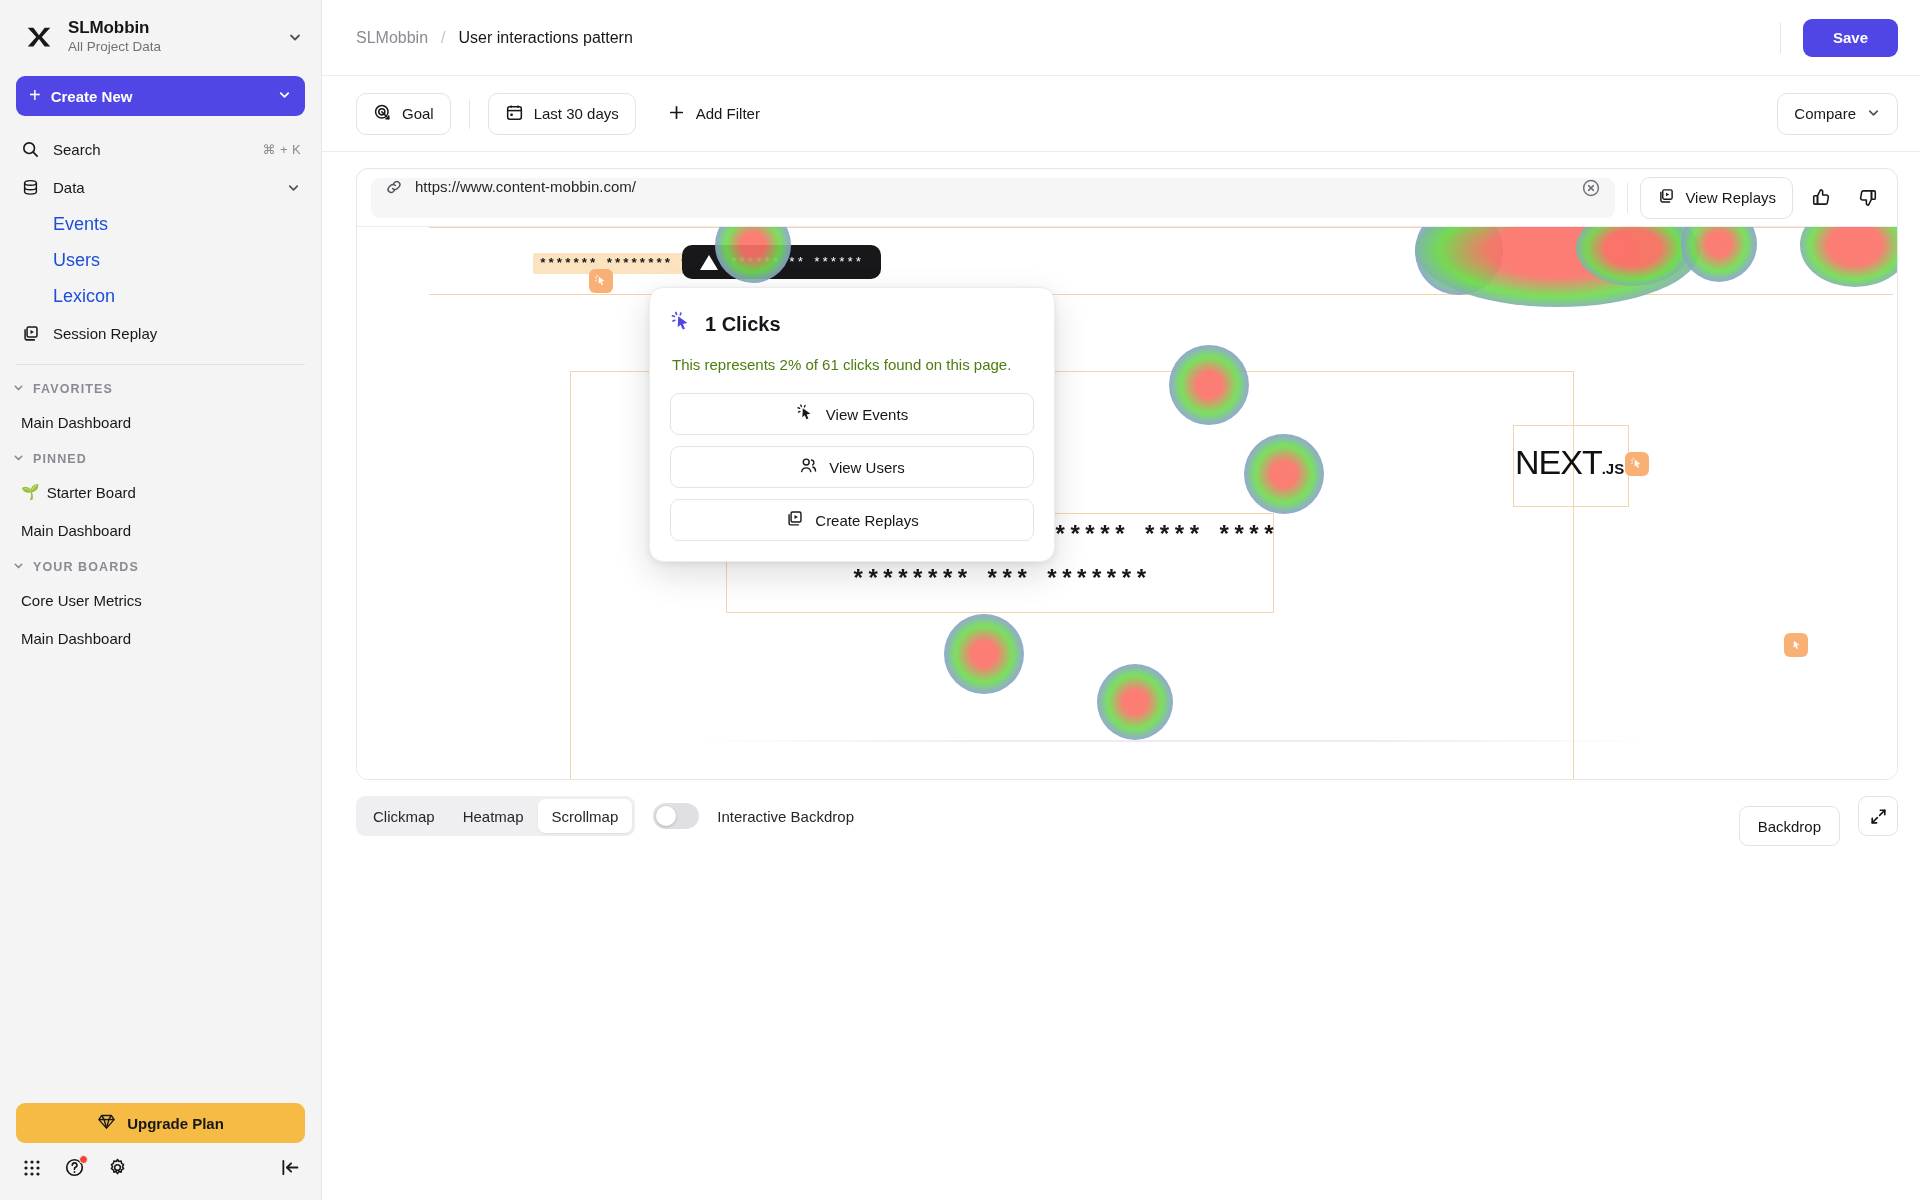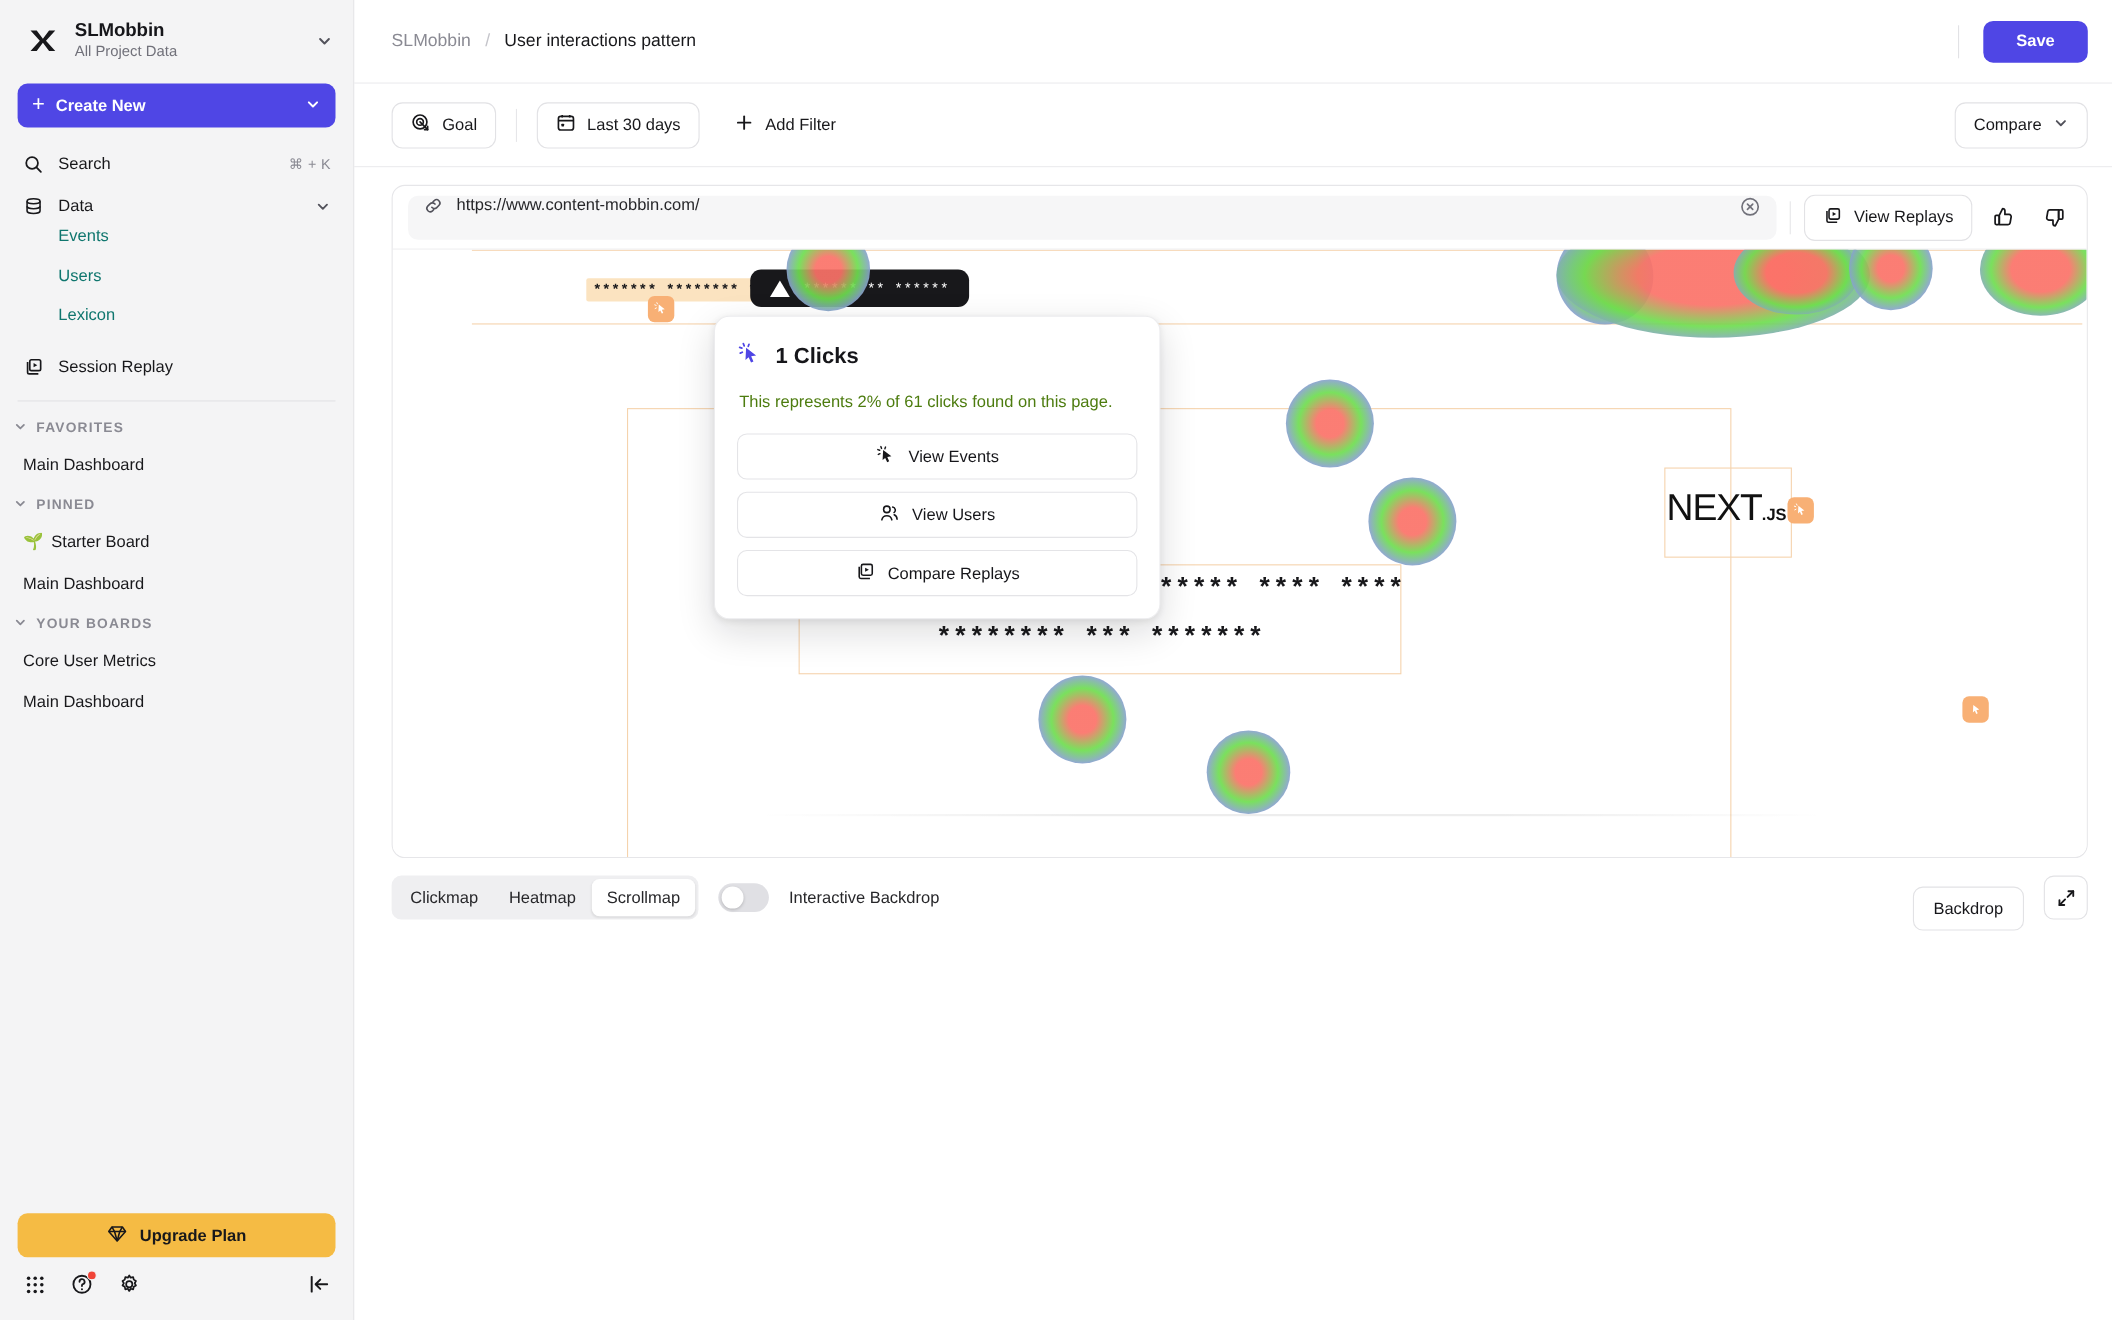--- a/index.html
+++ b/index.html
@@ -48,23 +48,23 @@
   .nav-item {
     display: flex; align-items: center; gap: 13px;
     height: 38px; padding: 0 10px;
     border-radius: 8px; cursor: pointer;
     font-size: 15px; color: #18181b;
   }
   .nav-item .ico { width: 20px; height: 20px; flex: 0 0 20px; display:flex; align-items:center; justify-content:center; }
   .nav-item .lbl { flex: 1; }
   .kbd { font-size: 13px; color: #8a8a93; letter-spacing: .4px; }
   .nav-sub {
-    display: flex; align-items: flex-start;
+    display: flex; align-items: center;
     height: 36px; padding: 0 10px 0 43px;
-    font-size: 15px; color: #0f766e; cursor: pointer;
+    font-size: 18px; color: #1d4ed8; cursor: pointer;
     border-radius: 8px;
   }
 
   .divider { height: 1px; background: #e2e2e5; margin: 12px 16px 6px 16px; }
 
   .group-head {
     display: flex; align-items: center; gap: 8px;
     padding: 10px 10px 6px 12px;
     font-size: 12.5px; font-weight: 600; letter-spacing: 1.1px;
     color: #8a8a93; text-transform: uppercase; cursor: pointer;
@@ -648,21 +648,21 @@
             </div>
 
             <div class="pop-btn">
               <span>
                 <svg width="19" height="19" viewBox="0 0 20 20" fill="none" stroke="#18181b" stroke-width="1.5" stroke-linejoin="round">
                     <rect x="6.4" y="3.2" width="10.4" height="10.4" rx="1.6"></rect>
                     <path d="M4.3 5.4 V15.1 a1.6 1.6 0 0 0 1.6 1.6 H14.6"></path>
                     <path d="M10 6.4 L13.6 8.4 L10 10.4 Z" fill="#18181b" stroke="none"></path>
                   </svg>
               </span>
-              <span>Compare Replays</span>
+              <span>Create Replays</span>
             </div>
           </div>
 
         </div>
       </div>
     </div>
 
     <div class="bottombar">
       <div class="segmented">
         <div class="seg">Clickmap</div>

